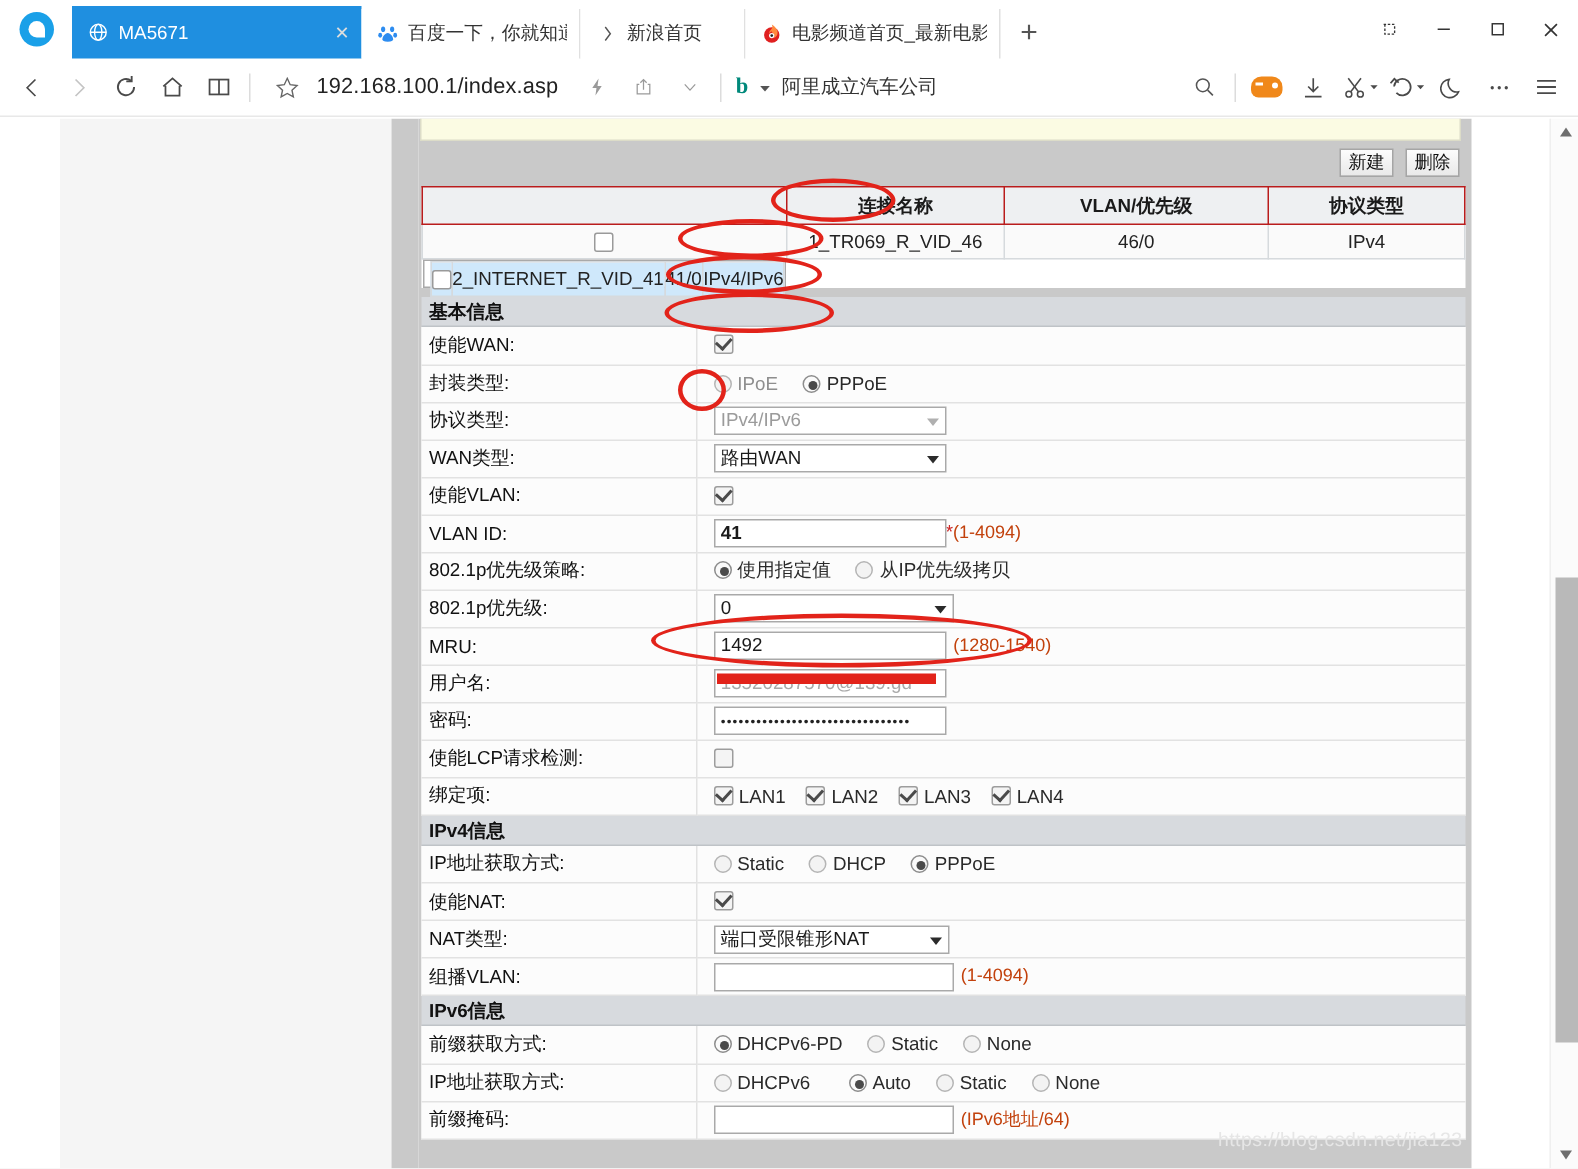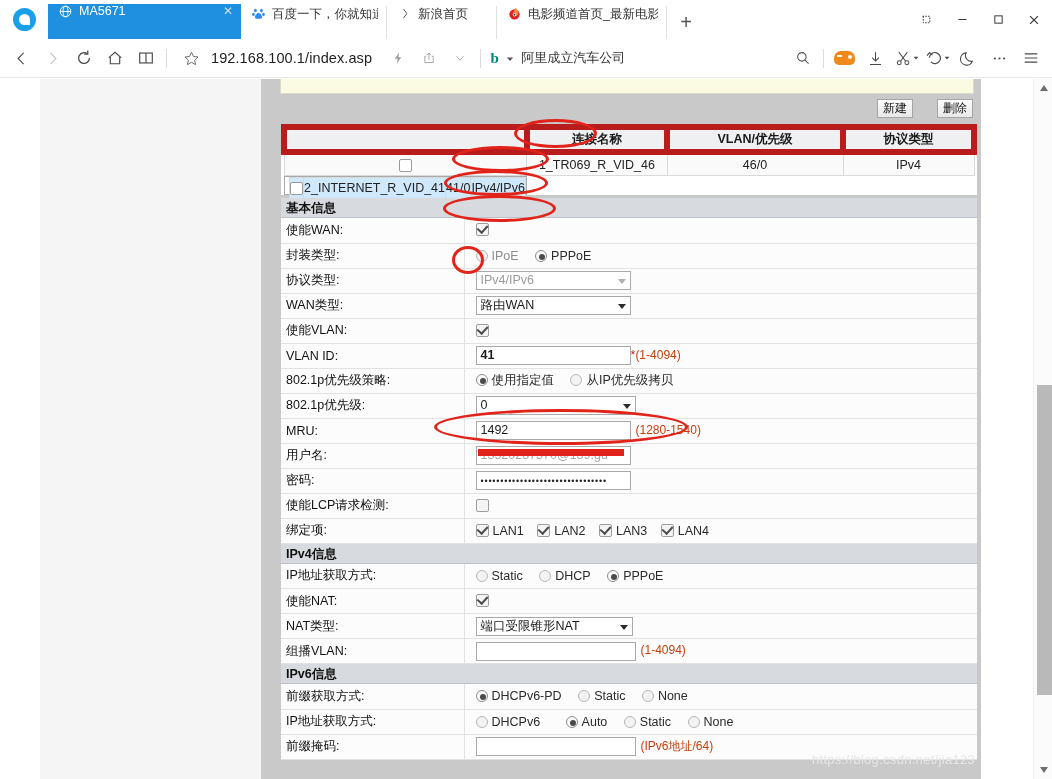--- a/index.html
+++ b/index.html
@@ -11,21 +11,21 @@
 
   .titlebar{ height:39px; background:#ffffff; display:flex; align-items:flex-end;
     position:relative; border-bottom:0px solid #e3e3e3; }
   .logo-btn{ width:48px; height:39px; display:flex; align-items:center; justify-content:center; }
   .logo-circle{ width:23px; height:23px; border-radius:50%; background:#1aa0e8;
     position:relative; }
   .logo-circle:after{ content:""; position:absolute; left:6px; top:6px; width:11px; height:11px;
     border-radius:50% 50% 0 50%; background:#fff; }
 
   .tabstrip{ display:flex; align-items:flex-end; height:39px; flex:0 0 auto; }
-  .tab{ height:33px; display:flex; align-items:flex-start; padding:0 8px 0 10px;
+  .tab{ height:33px; display:flex; align-items:center; padding:0 8px 0 10px;
     font-size:12.5px; color:#333; position:relative; max-width:210px;
     border-right:1px solid #e0e0e0; }
   .tab .favicon{ width:15px; height:15px; margin-right:6px; flex:0 0 15px;
     display:flex; align-items:center; justify-content:center; font-size:12px; line-height:1;}
   .tab .tab-title{ white-space:nowrap; overflow:hidden; text-overflow:clip; }
   .tab.active{ background:#1f8fe0; color:#fff; width:193px; height:35px; border-right:none; }
   .tab.active .tab-title{ color:#fff; }
   .tab .tab-close{ margin-left:auto; padding-left:10px; font-size:12px; color:#ddd; }
   .tab.inactive{ background:#fff; width:auto; }
   .tab.t1{ width:146px; } .tab.t2{ width:110px; } .tab.t3{ width:170px; }
@@ -66,26 +66,26 @@
   .page-right-white{ position:absolute; left:981px; top:0; width:52px; height:700px; background:#fff; }
 
   .notice{ position:absolute; left:1px; top:0px; width:694px; height:15px;
     background:#fbfbe3; border:1px solid #dcdcc8; border-top:none; }
 
   .toolrow{ position:absolute; left:0; top:16px; width:702px; height:28px; }
   .btn-sm{ position:absolute; top:4px; height:19px; min-width:35px; padding:0 5px;
     background:linear-gradient(#fcfcfc,#e9e9e9); border:1px solid #a5a5a5;
     font-size:12px; color:#111; text-align:center; line-height:17px;
     font-family:"DejaVu Sans","Liberation Sans",sans-serif; }
-  .btn-new{ right:68px; } .btn-del{ right:8px; }
+  .btn-new{ right:52px; } .btn-del{ right:8px; }
 
   
   .conn-table{ position:absolute; left:2px; top:45px; width:696px;
     border-collapse:collapse; background:#fff; font-size:12.5px; }
-  .conn-table th{ background:#eef0f2; border:6px solid #b91c1c; height:25px;
+  .conn-table th{ background:#eef0f2; border:1px solid #b91c1c; height:25px;
     font-weight:bold; color:#1a1a1a; font-size:12.5px; }
   .conn-table td{ border:1px solid #d6dadd; height:23px; text-align:center;
     color:#222; font-size:12.5px; background:#fafafa; }
   .conn-table tr.sel td{ background:#cfe8fb; }
   .col-chk{ width:56px; } .col-vlan{ width:176px; } .col-proto{ width:131px; }
   .cbx{ width:13px; height:13px; border:1px solid #9a9a9a; background:#fff;
     display:inline-block; vertical-align:middle; border-radius:2px; }
 
   
   .section-hdr{ background:#d7dade; height:20px; line-height:20px;

